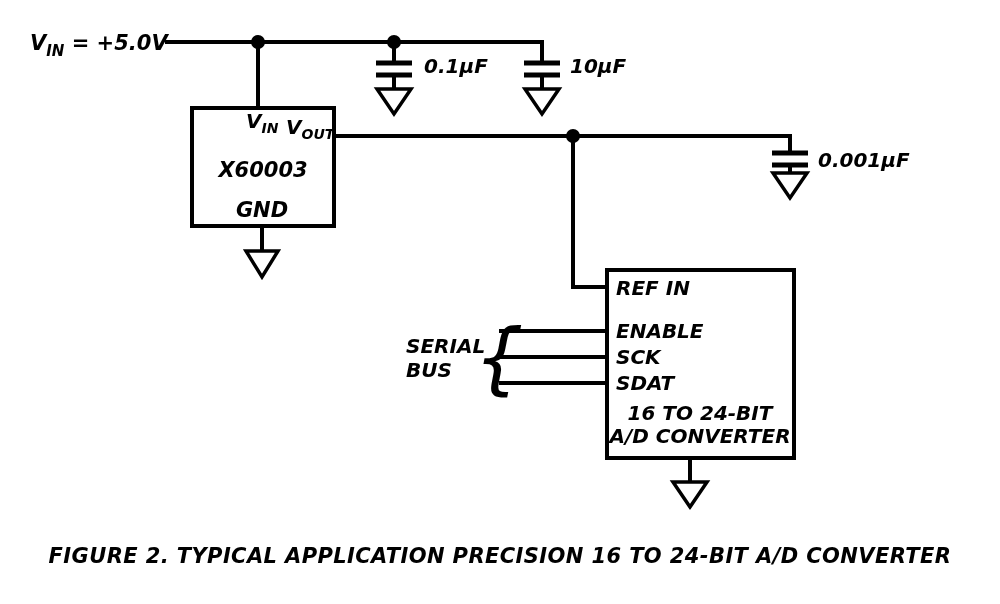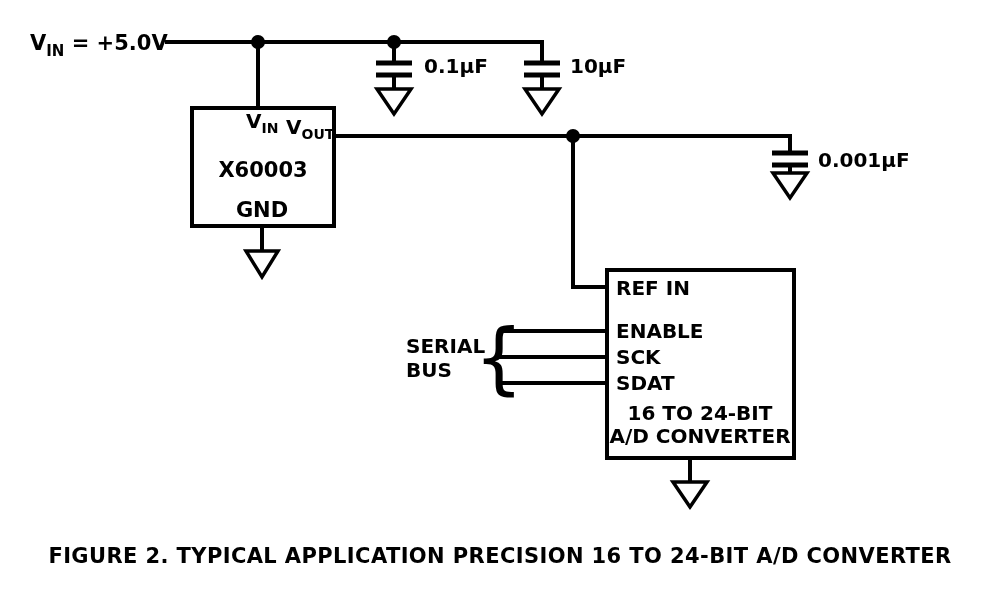--- a/index.html
+++ b/index.html
@@ -8,20 +8,21 @@
     background: var(--bg, #ffffff);
     width: 1000px;
     height: 604px;
     overflow: hidden;
   }
   .stage {
     position: relative;
     width: 1000px;
     height: 433px;
     background: var(--bg, #ffffff);
+    font-style: italic;
   }
   svg text {
     font-family: "DejaVu Sans", "Liberation Sans", sans-serif;
     font-weight: bold;
     fill: var(--ink, #000000);
   }
   .lbl   { font-size: 20px; }
   .lbl21 { font-size: 21px; }
   .sub   { font-size: 14px; }
   .sub15 { font-size: 15px; }

